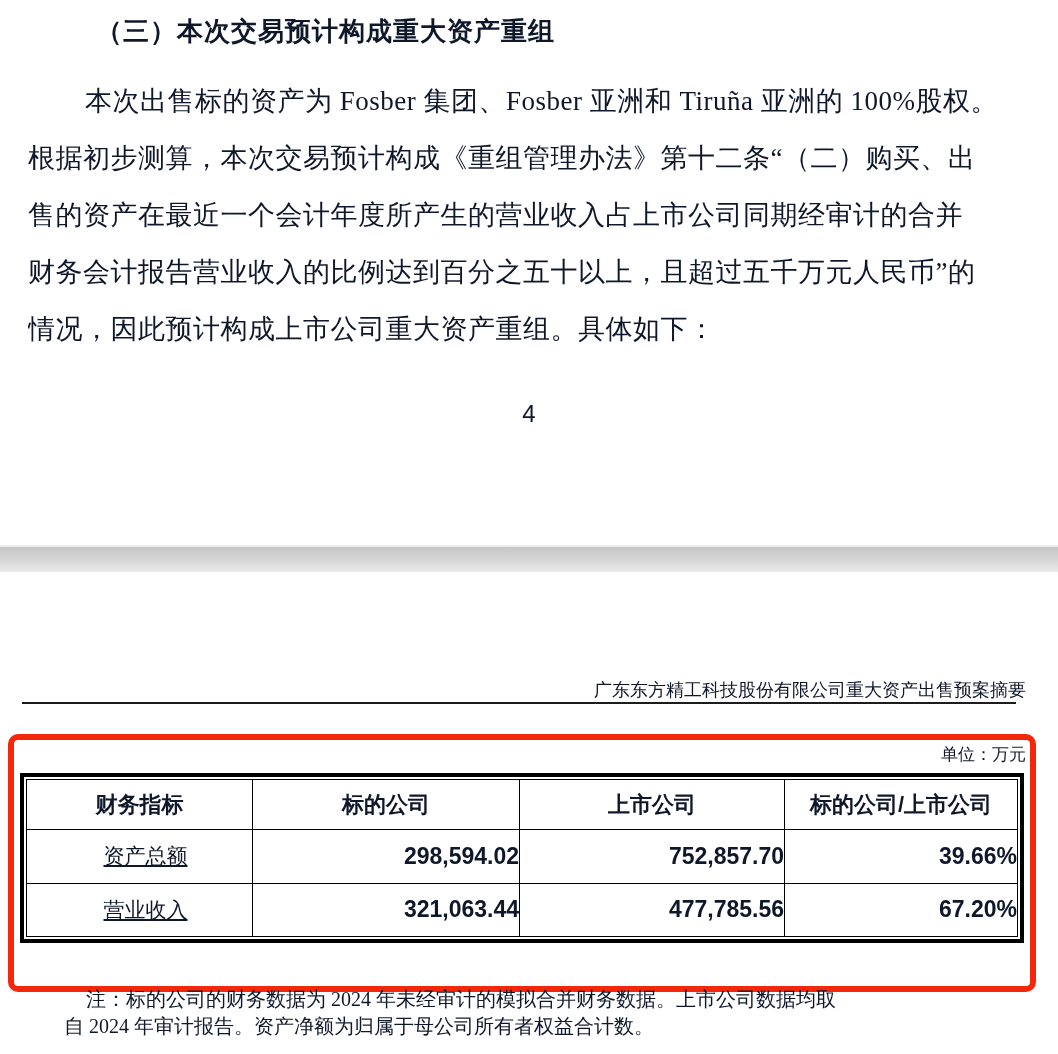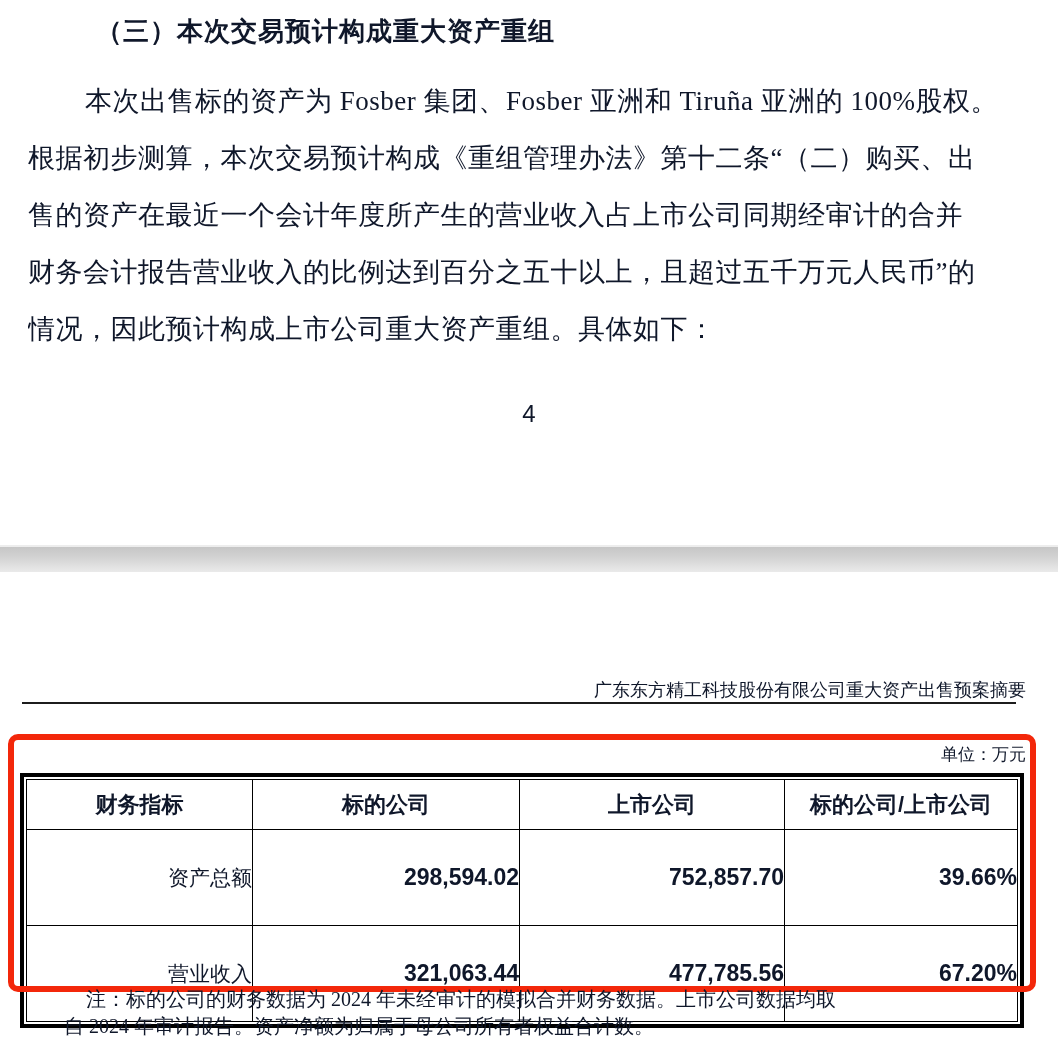--- a/index.html
+++ b/index.html
@@ -78,21 +78,21 @@
   .unit-label {
     position: absolute;
     right: 32px; top: 743px;
     font-size: 17px;
     white-space: nowrap;
   }
 
   .table-outer {
     position: absolute;
     left: 20px; top: 773px;
-    width: 1004px; height: 255px;
+    width: 1004px; height: 170px;
     border: 4px solid #000000;
     padding: 2px;
     background: #ffffff;
   }
   table.fin-table {
     width: 100%; height: 100%;
     border-collapse: collapse;
     border: 1px solid #000000;
     table-layout: fixed;
   }
@@ -110,22 +110,23 @@
   table.fin-table tbody tr { height: 48px; }
   table.fin-table th {
     font-family: "Liberation Sans", sans-serif;
     font-weight: 700;
     font-size: 22px;
     text-align: center;
   }
   td.cell-label {
     font-family: "Liberation Serif", serif;
     font-size: 21px;
-    text-align: right;
+    text-align: center;
     padding-left: 12px;
+    text-decoration: underline;
   }
   td.cell-num {
     font-family: "Liberation Sans", sans-serif;
     font-weight: 700;
     font-size: 23px;
     text-align: right;
   }
 
   .note {
     position: absolute;

